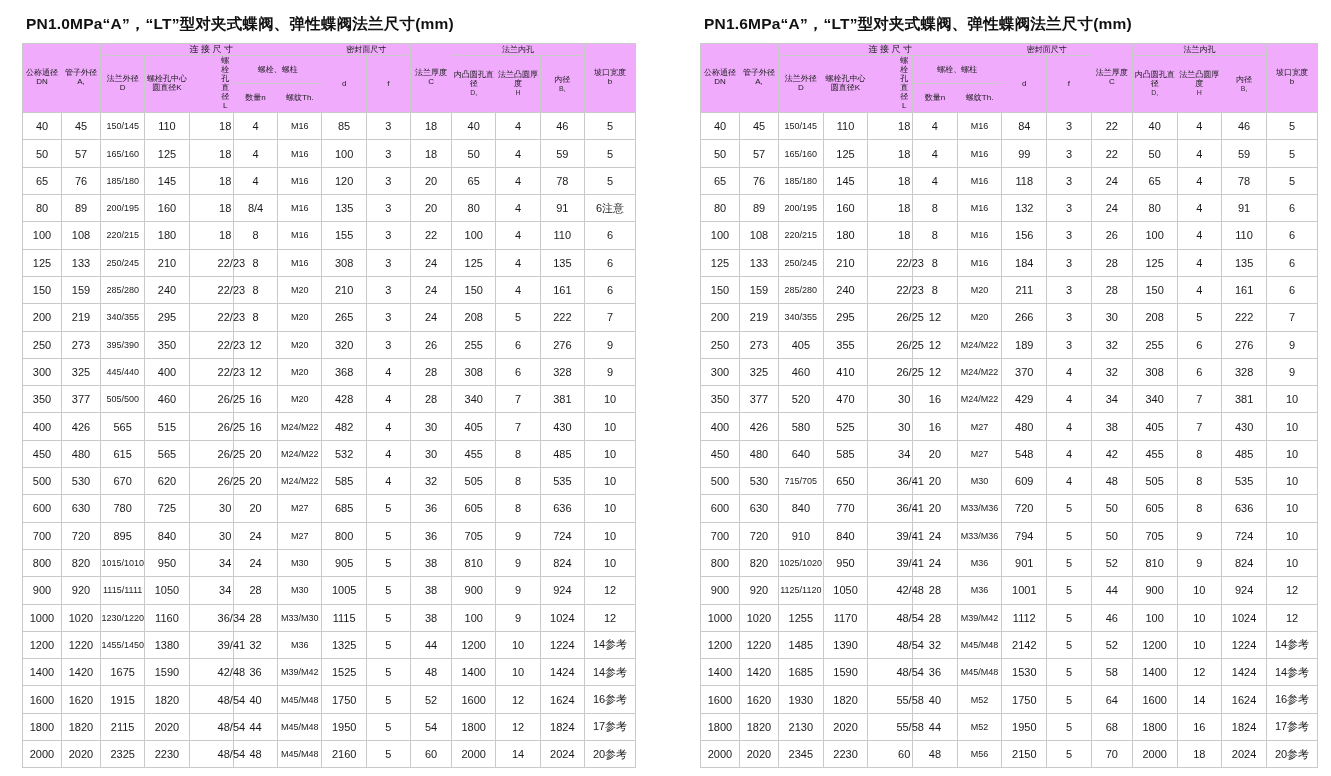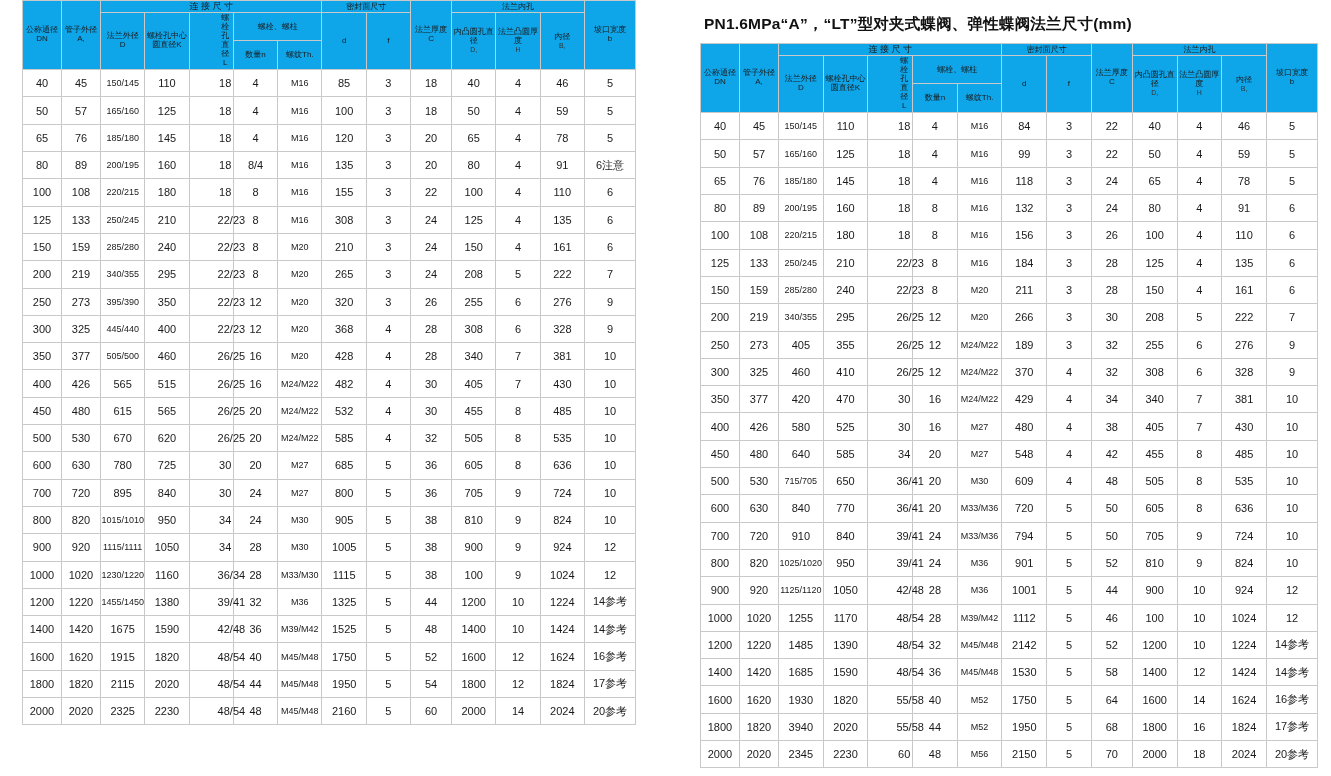--- a/index.html
+++ b/index.html
@@ -27,21 +27,21 @@
   table.t-right{width:618px;}
   td,th{
     border:1px solid #c9c9c9;
     text-align:center;
     vertical-align:middle;
     padding:0;
     color:#1a1a1a;
     font-weight:normal;
   }
   thead td{
-    background:#0ea5e9;
+    background:#f0abfc;
     font-size:8px;
     line-height:1.05;
     padding:1px 0;
   }
   thead td.grp{font-size:9px;}
   thead .vert{
     font-size:8px;
     line-height:1.12;
     display:block;
   }
@@ -63,20 +63,21 @@
   .c-h{width:40px;}
   .c-b1{width:48px;}
   .c-b{width:50px;}
 </style>
 </head>
 <body>
 
 <div class="page">
 
   <div class="panel left">
+    <div class="title">PN1.0MPa“A”，“LT”型对夹式蝶阀、弹性蝶阀法兰尺寸(mm)</div>
     <table class="t-left">
       <thead>
         <tr>
           <td class="c-dn" rowspan="3">
             <span class="vert">公称通径</span>
             <span class="vert">DN</span>
           </td>
           <td class="c-a" rowspan="3">
             <span class="vert">管子外径</span>
             <span class="vert">A,</span>
@@ -746,21 +747,21 @@
             <td class="c-f">4</td>
             <td class="c-c">32</td>
             <td class="c-d1">308</td>
             <td class="c-h">6</td>
             <td class="c-b1">328</td>
             <td class="c-b">9</td>
           </tr>
           <tr>
             <td class="c-dn">350</td>
             <td class="c-a">377</td>
-            <td class="c-d">420</td>
+            <td class="c-d">520</td>
             <td class="c-k">470</td>
             <td class="c-l">30</td>
             <td class="c-n">16</td>
             <td class="c-th small">M24/M22</td>
             <td class="c-dd">429</td>
             <td class="c-f">4</td>
             <td class="c-c">34</td>
             <td class="c-d1">340</td>
             <td class="c-h">7</td>
             <td class="c-b1">381</td>
@@ -938,21 +939,21 @@
             <td class="c-f">5</td>
             <td class="c-c">64</td>
             <td class="c-d1">1600</td>
             <td class="c-h">14</td>
             <td class="c-b1">1624</td>
             <td class="c-b">16参考</td>
           </tr>
           <tr>
             <td class="c-dn">1800</td>
             <td class="c-a">1820</td>
-            <td class="c-d">3940</td>
+            <td class="c-d">2130</td>
             <td class="c-k">2020</td>
             <td class="c-l">55/58</td>
             <td class="c-n">44</td>
             <td class="c-th small">M52</td>
             <td class="c-dd">1950</td>
             <td class="c-f">5</td>
             <td class="c-c">68</td>
             <td class="c-d1">1800</td>
             <td class="c-h">16</td>
             <td class="c-b1">1824</td>

